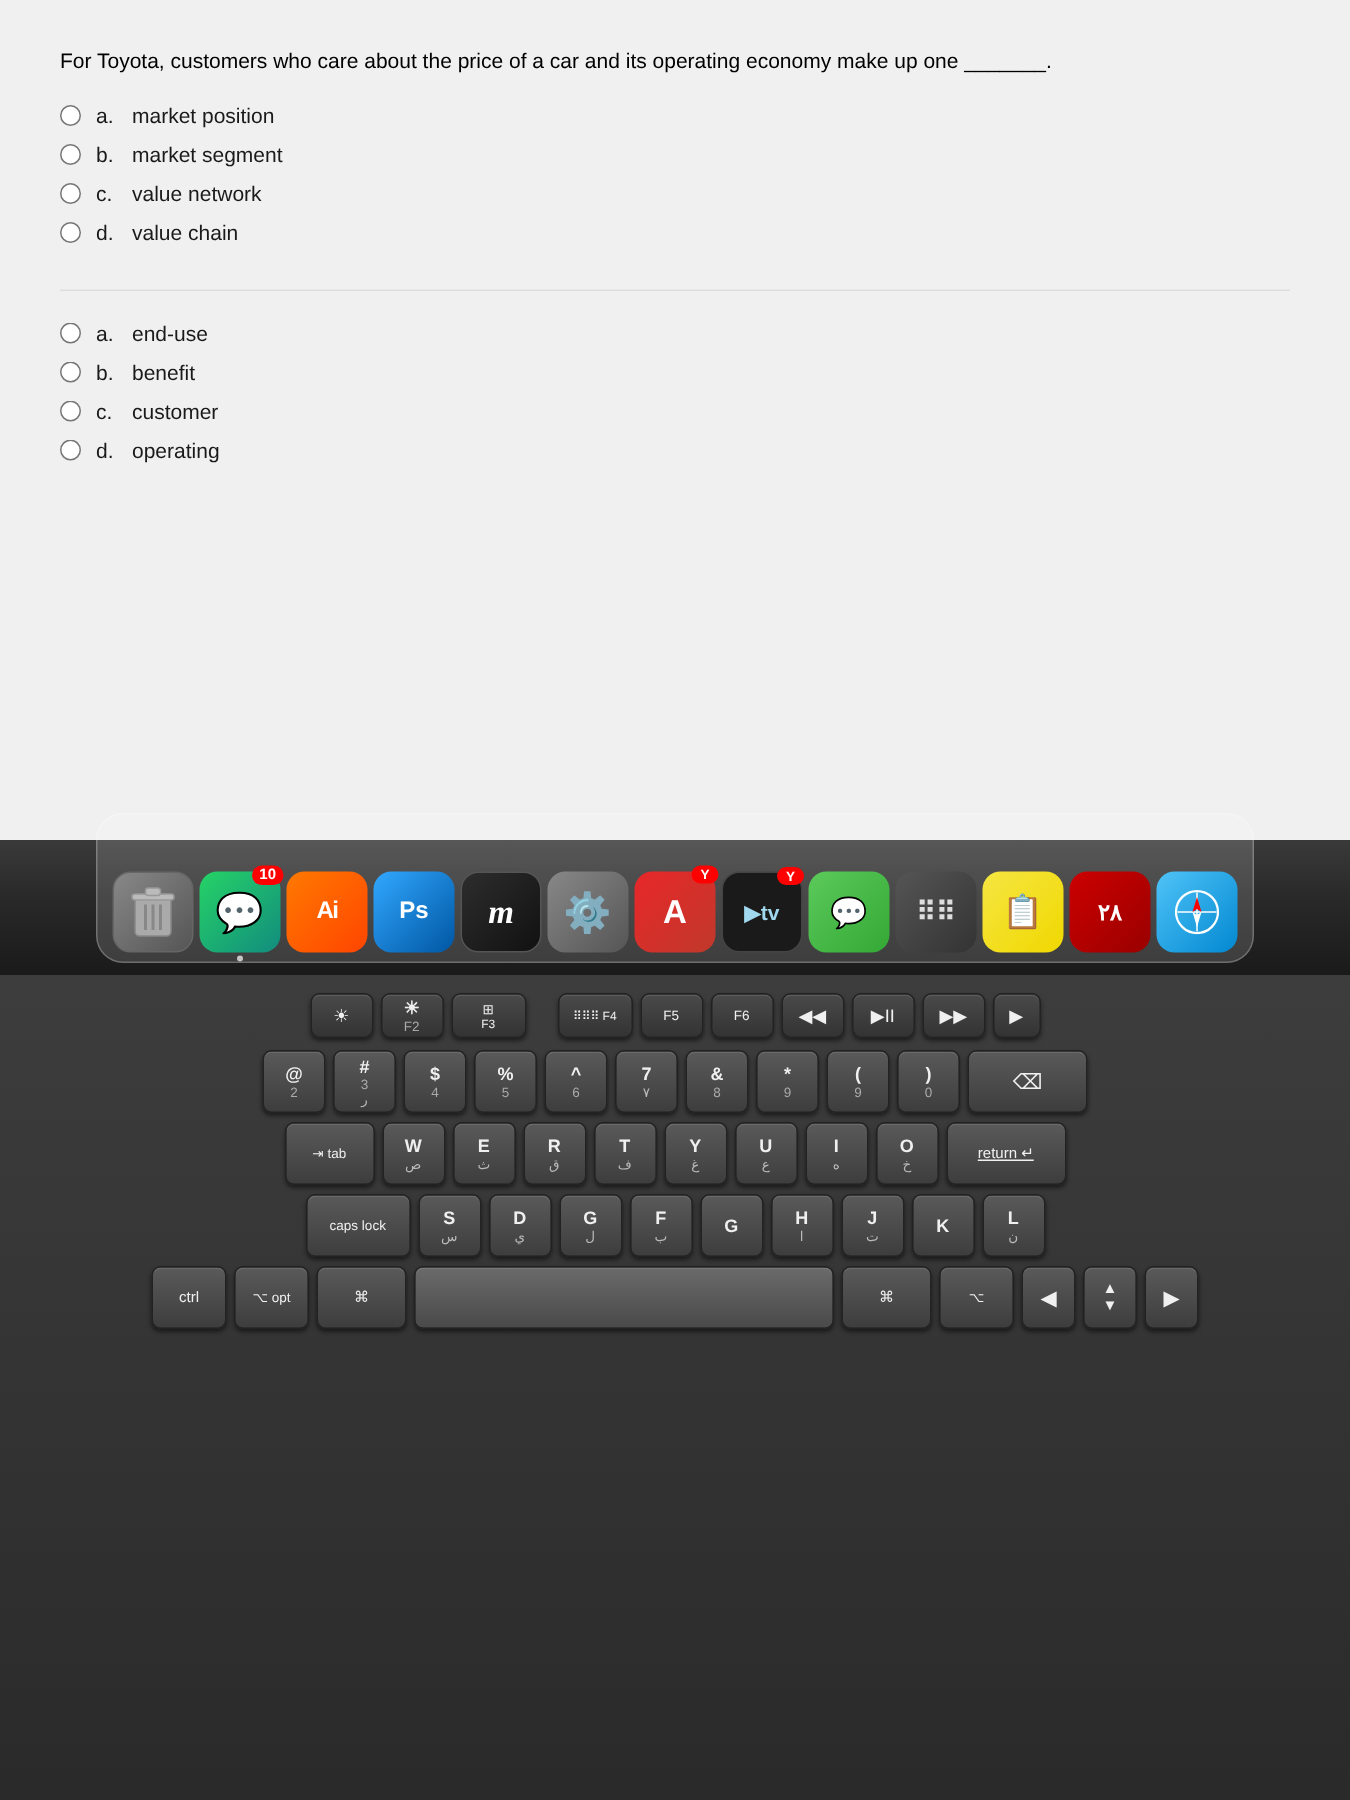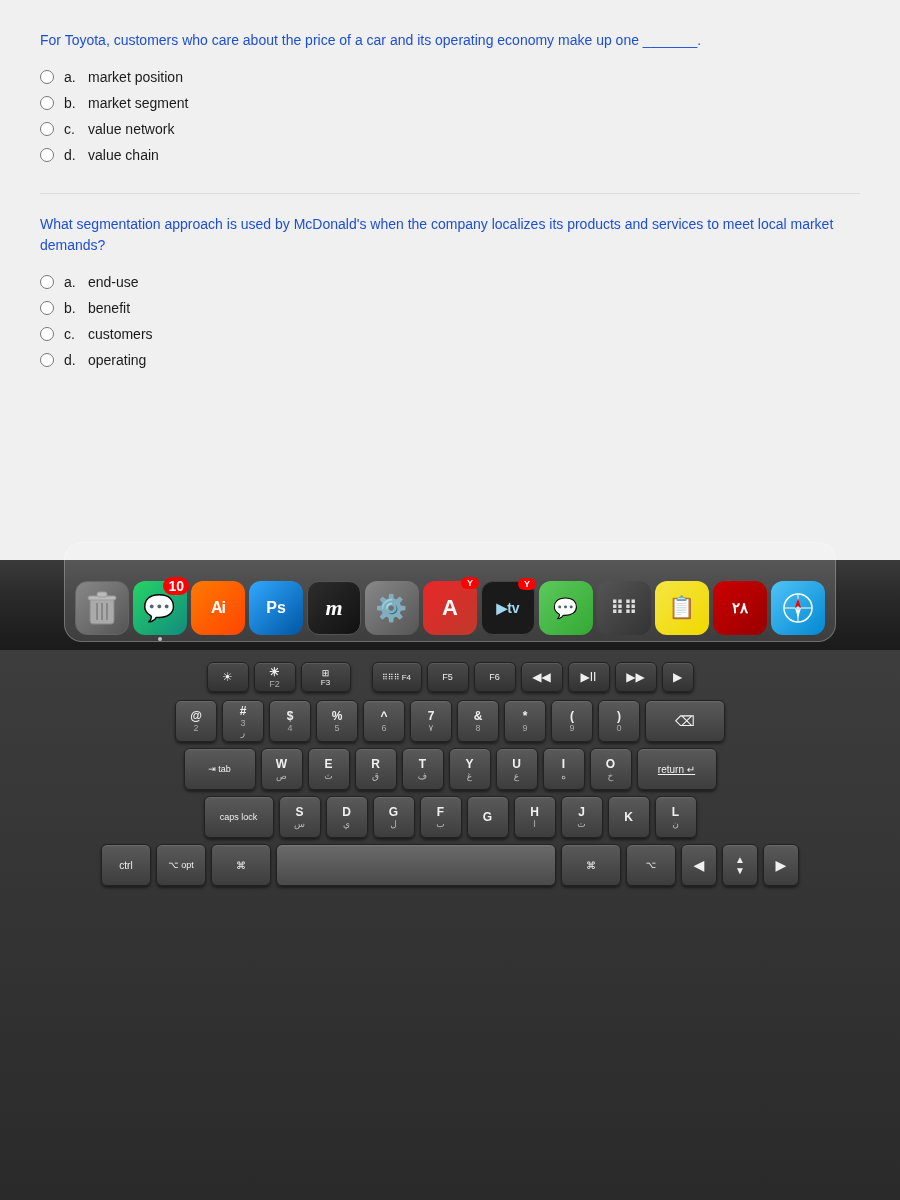--- a/index.html
+++ b/index.html
@@ -20,21 +20,21 @@
       padding: 30px 40px 20px 40px;
       min-height: 560px;
     }
 
     .question-block {
       margin-bottom: 30px;
     }
 
     .question-text {
       font-size: 14px;
-      color: #1d4ed8;
+      color: #000000;
       line-height: 1.5;
       margin-bottom: 18px;
     }
 
     .options-list {
       list-style: none;
       padding: 0;
     }
 
     .option-item {
@@ -100,21 +100,21 @@
       font-weight: bold;
       text-align: center;
     }
 
     .dock-icon .badge {
       position: absolute;
       top: -4px;
       right: -2px;
       background: red;
       color: white;
-      font-size: 14px;
+      font-size: 10px;
       font-weight: bold;
       border-radius: 10px;
       padding: 1px 5px;
       min-width: 18px;
       text-align: center;
     }
 
     
     .dock-trash {
       background: linear-gradient(135deg, #888 0%, #555 100%);
@@ -196,21 +196,21 @@
       position: relative;
       flex-shrink: 0;
     }
 
     .key .primary { font-size: 12px; font-weight: 600; }
     .key .secondary { font-size: 9px; color: #aaa; }
     .key .arabic { font-size: 9px; color: #bbb; }
 
     .key-fn { width: 42px; background: linear-gradient(180deg, #4a4a4a 0%, #333 100%); font-size: 9px; }
     .key-normal { width: 42px; }
-    .key-tab { width: 72px; font-size: 10px; }
+    .key-tab { width: 60px; font-size: 10px; }
     .key-caps { width: 70px; font-size: 9px; }
     .key-space { width: 280px; background: linear-gradient(180deg, #6a6a6a 0%, #4a4a4a 100%); }
     .key-cmd { width: 60px; font-size: 9px; }
     .key-option { width: 50px; font-size: 9px; }
     .key-ctrl { width: 50px; font-size: 9px; }
     .key-backspace { width: 80px; font-size: 9px; }
     .key-return { width: 80px; font-size: 9px; }
     .key-fn-row { height: 30px; min-height: 30px; }
 
     .fn-row { margin-bottom: 2px; }
@@ -260,38 +260,35 @@
         <input type="radio" name="q1" style="">
         <span class="option-label">d.</span>
         <span>value chain</span>
       </li>
     </ul>
   </div>
 
   <hr class="divider">
 
   <div class="question-block">
-    <p class="question-text">
-      What segmentation approach is used by McDonald's when the company localizes its products and services to meet local market demands?
-    </p>
     <ul class="options-list">
       <li class="option-item">
         <input type="radio" name="q2" style="">
         <span class="option-label">a.</span>
         <span>end-use</span>
       </li>
       <li class="option-item">
         <input type="radio" name="q2" style="">
         <span class="option-label">b.</span>
         <span>benefit</span>
       </li>
       <li class="option-item">
         <input type="radio" name="q2" style="">
         <span class="option-label">c.</span>
-        <span>customers</span>
+        <span>customer</span>
       </li>
       <li class="option-item">
         <input type="radio" name="q2" style="">
         <span class="option-label">d.</span>
         <span>operating</span>
       </li>
     </ul>
   </div>
 
 </div>

